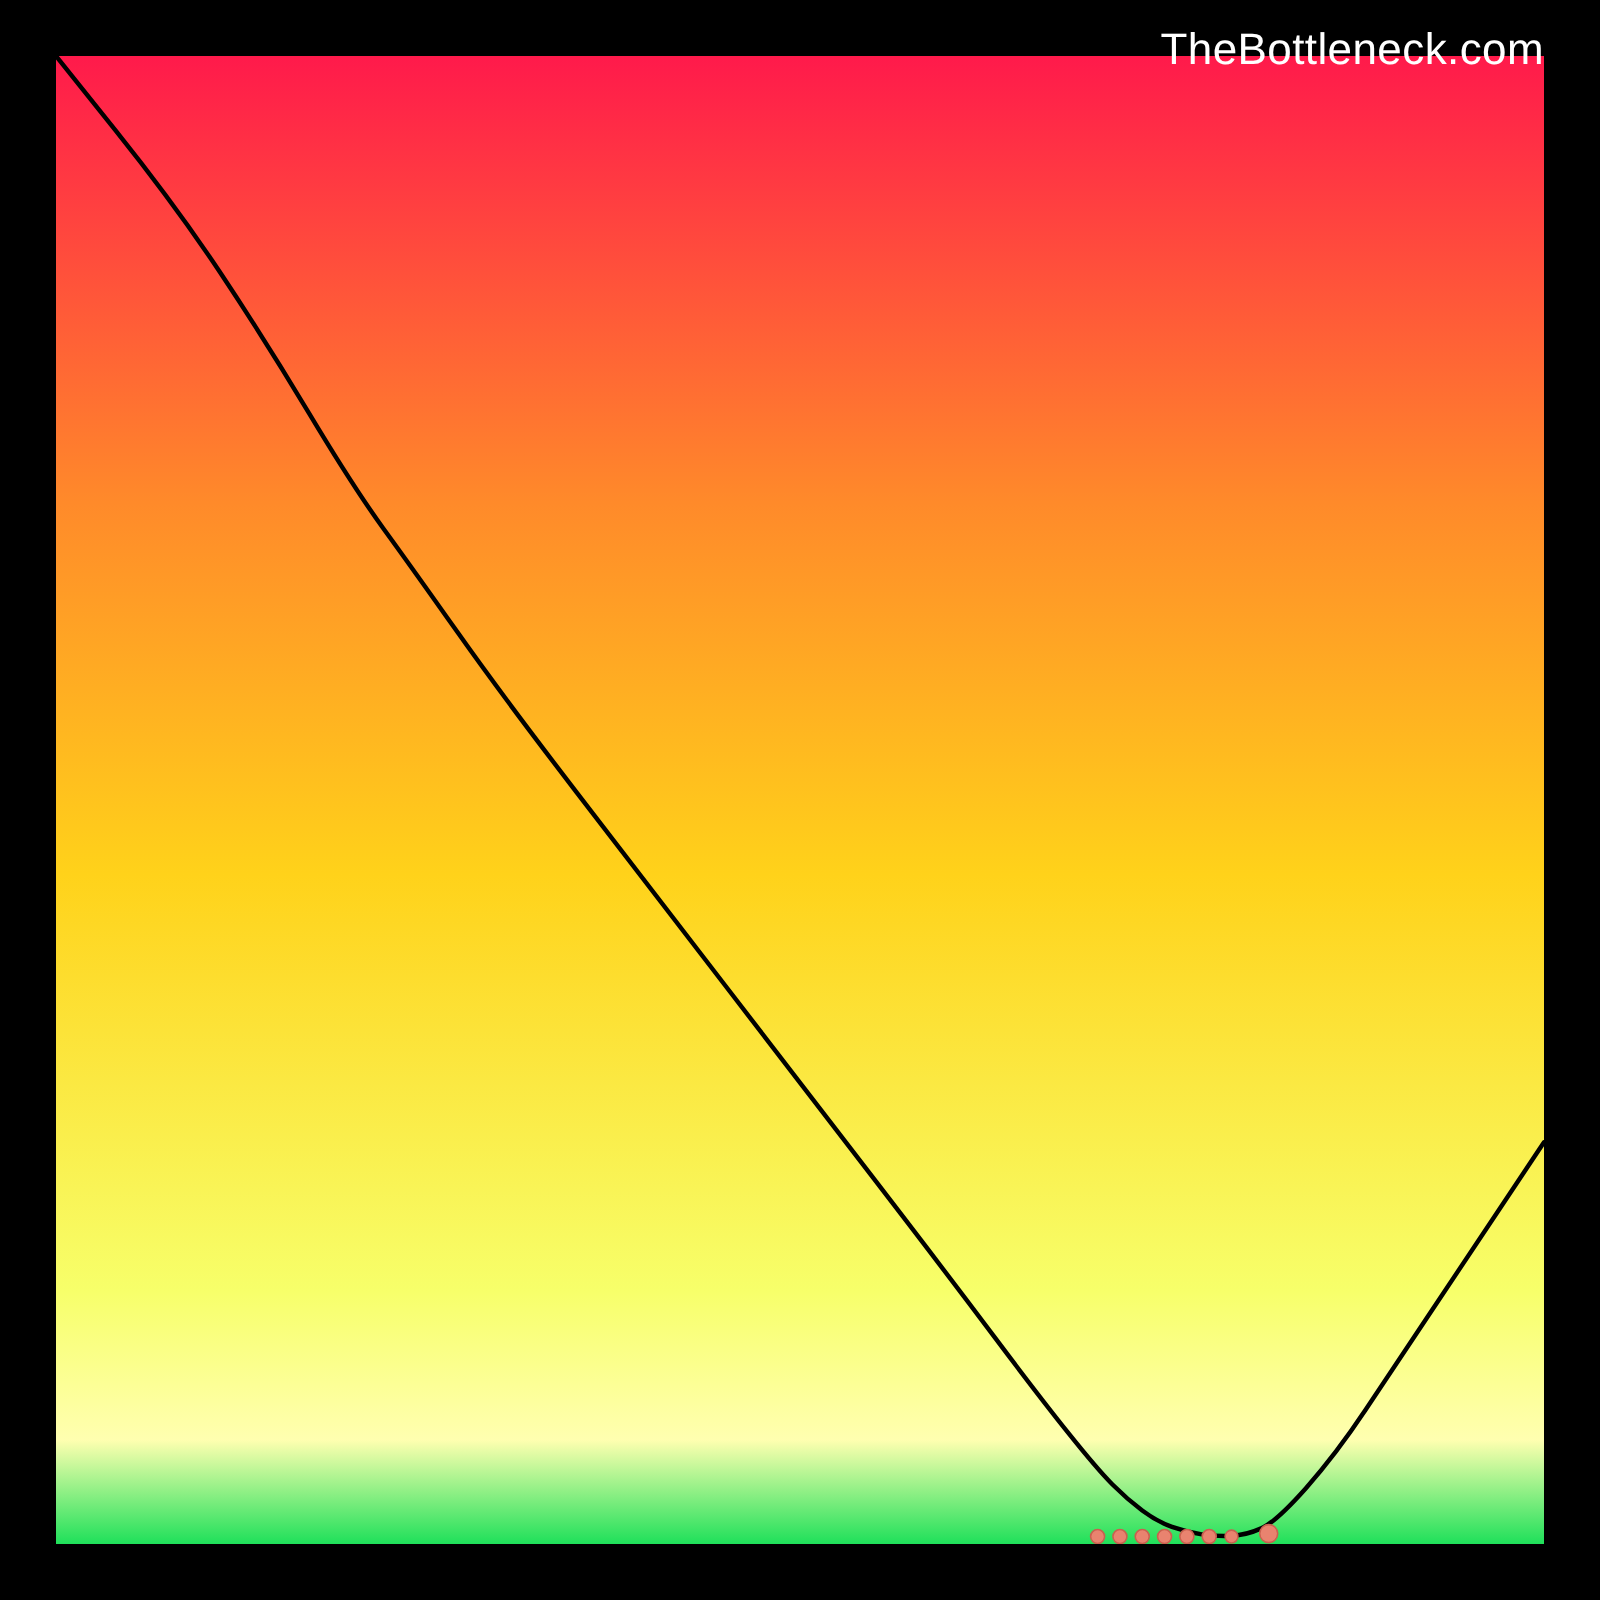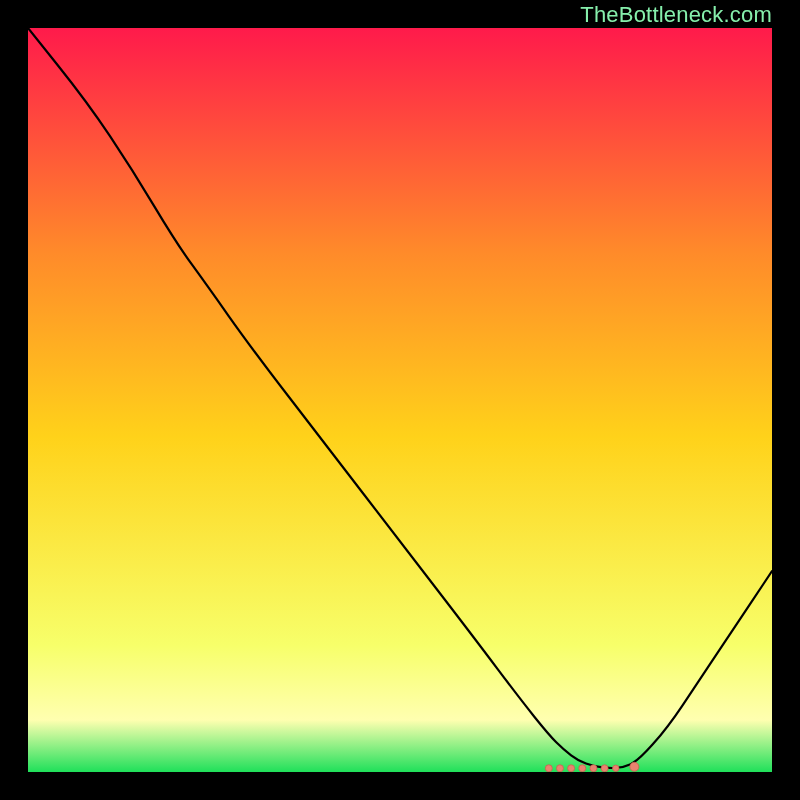--- a/index.html
+++ b/index.html
@@ -1,22 +1,22 @@
 <!DOCTYPE html>
 <html><head>
 <meta charset="utf-8">
 <style>
   * { margin: 0; padding: 0; box-sizing: border-box; }
   html, body { width: 800px; height: 800px; background: #000; overflow: hidden; font-family: Arial, sans-serif; }
   .stage { position: relative; width: 800px; height: 800px; }
   .watermark {
     position: absolute;
-    top: 2px;
+    top: 12px;
     right: 28px;
-    color: #86efac;
+    color: #ffffff;
     font-size: 22px;
     font-weight: 500;
     letter-spacing: 0.2px;
     z-index: 5;
   }
   .plot {
     position: absolute;
     left: 28px;
     top: 28px;
     width: 744px;

